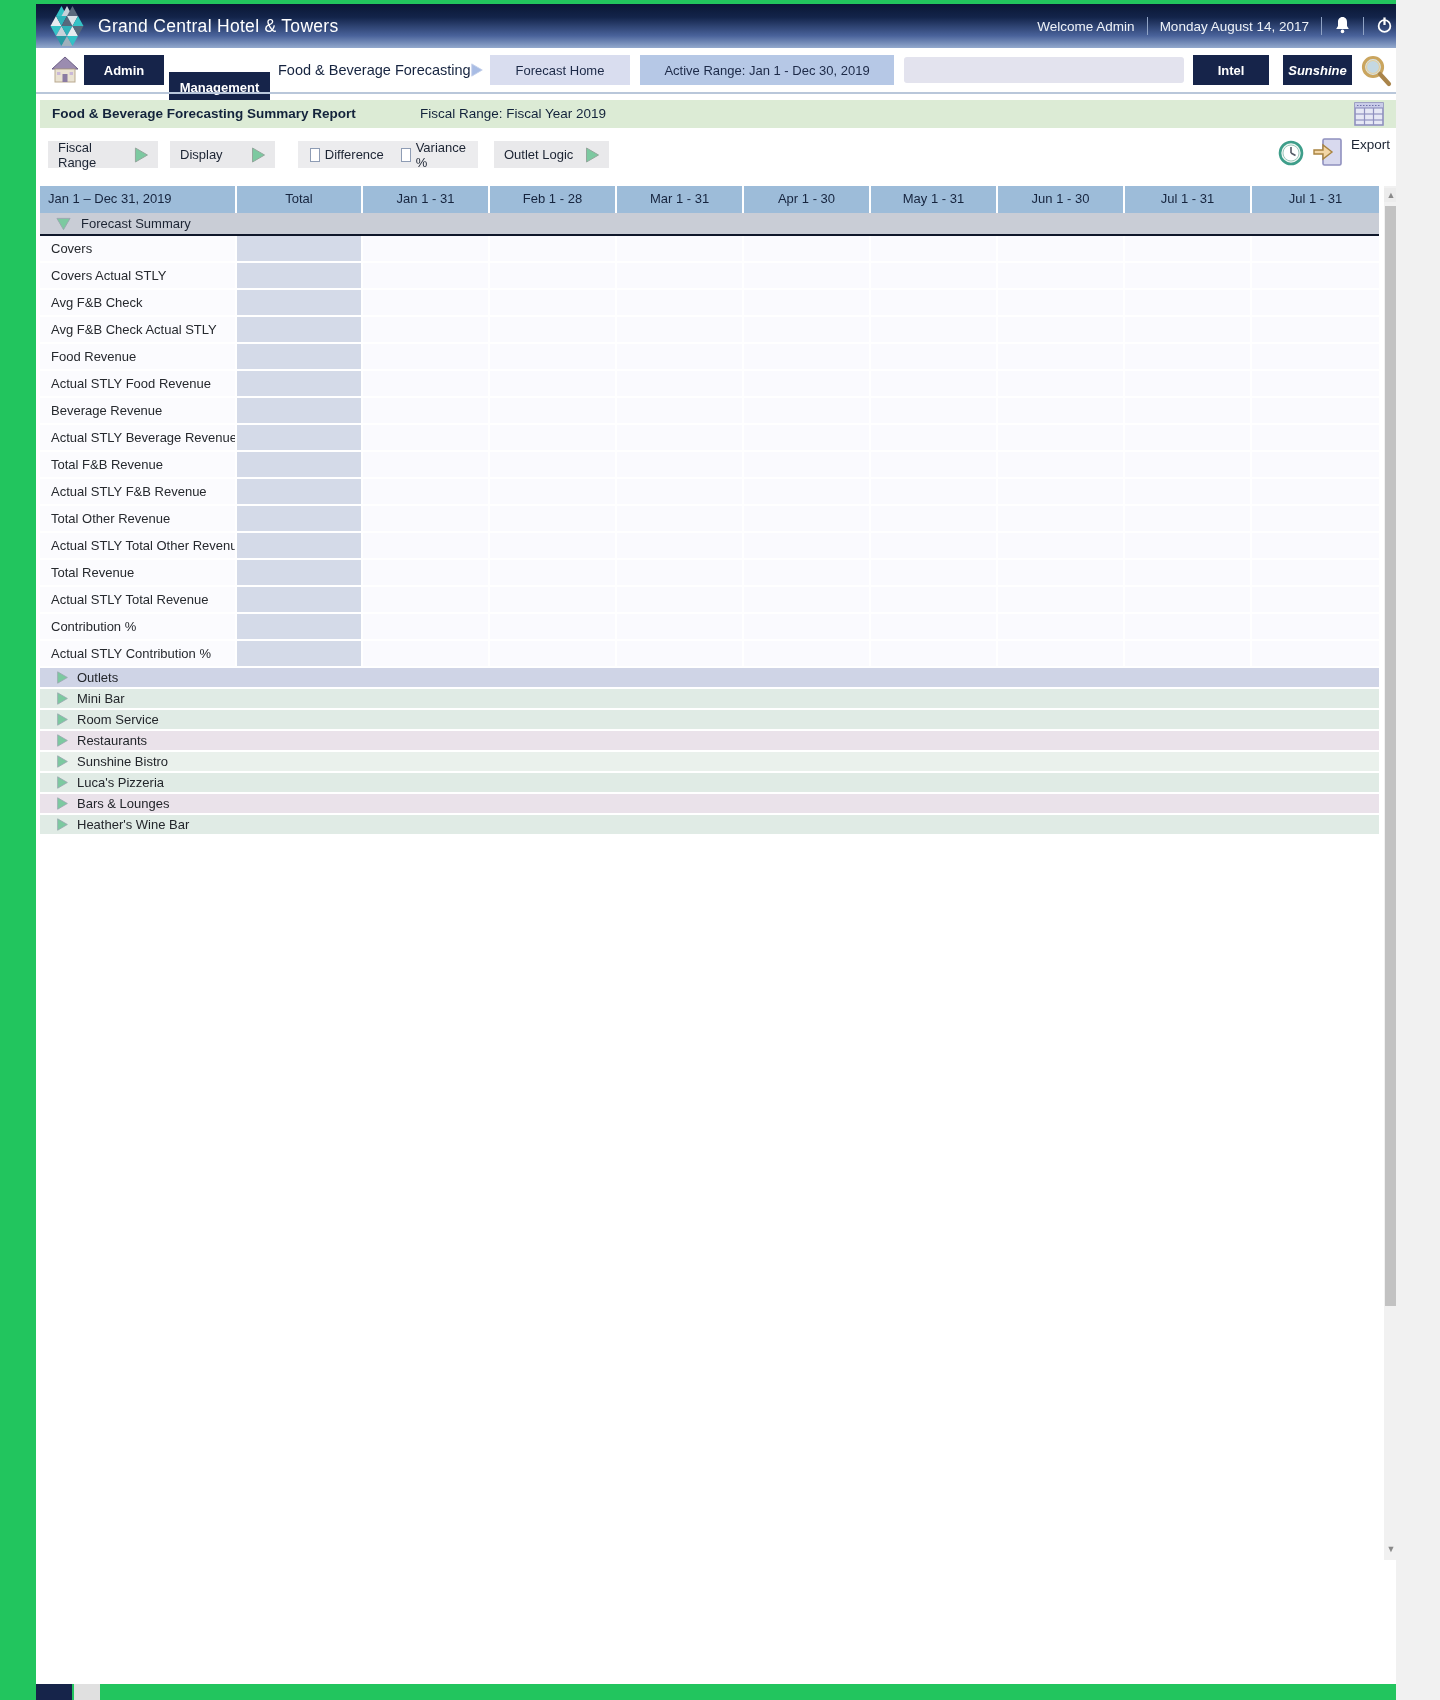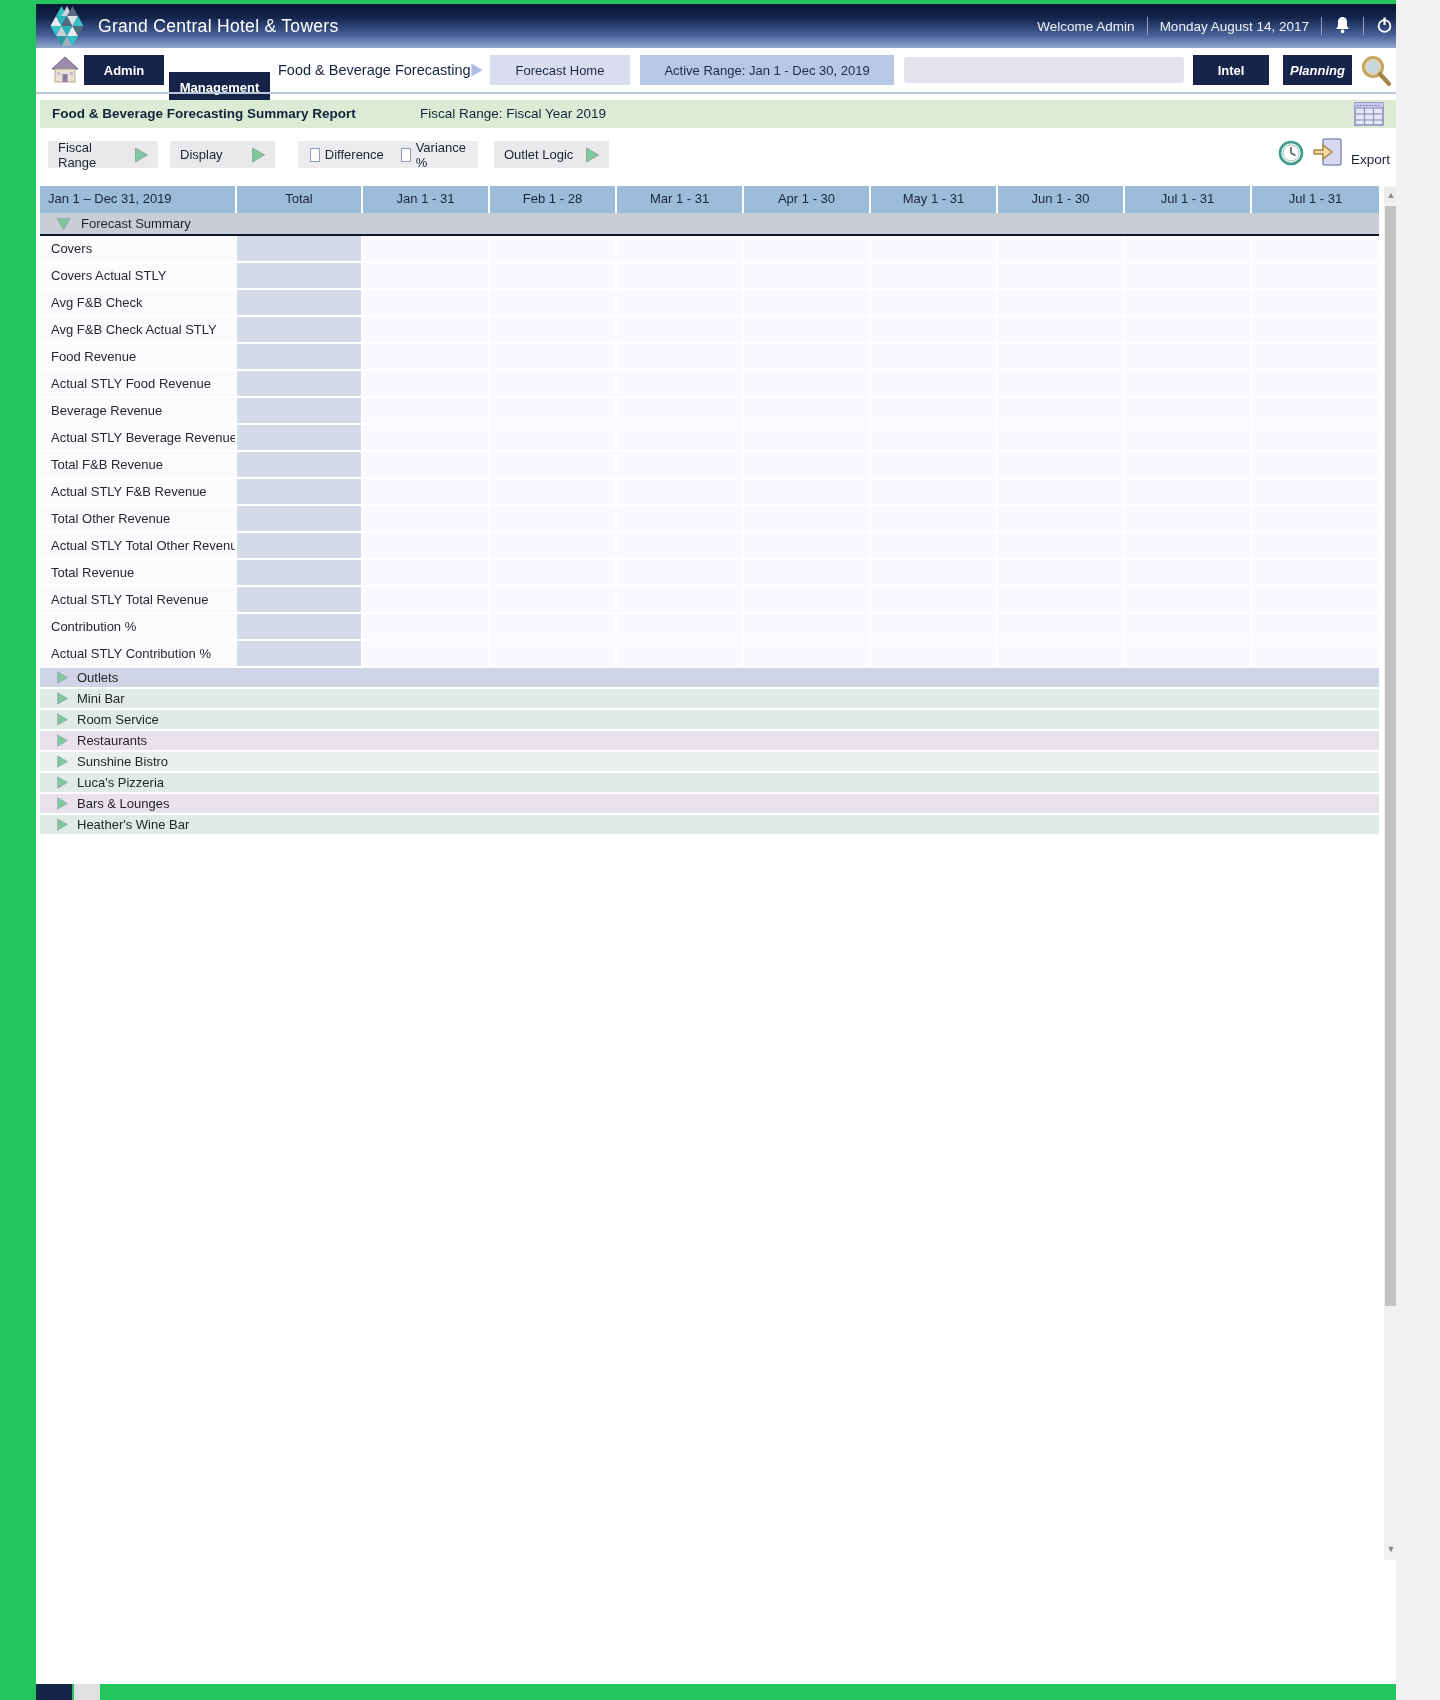--- a/index.html
+++ b/index.html
@@ -45,21 +45,21 @@
   
   .toolbar{position:absolute;left:0;top:130px;width:1367px;height:42px;background:#fff;}
   .tbtn{position:absolute;top:7px;height:27px;background:var(--toolbar_btn_bg,#e9e9eb);
         display:flex;align-items:center;justify-content:space-between;
         padding:0 8px 0 10px;font-size:13px;color:#1c2433;cursor:pointer;}
   .chkgroup{position:absolute;left:262px;top:7px;width:180px;height:27px;background:#ececee;
             display:flex;align-items:center;padding-left:12px;gap:5px;font-size:13px;}
   .chk{width:14px;height:14px;background:#fff;border:1px solid #8e9cb4;cursor:pointer;}
   .chklabel{margin-right:12px;}
   .clock{position:absolute;left:1241px;top:5px;cursor:pointer;}
-  .exportgrp{position:absolute;left:1277px;top:3px;display:flex;align-items:flex-end;gap:8px;cursor:pointer;}
+  .exportgrp{position:absolute;left:1277px;top:3px;display:flex;align-items:flex-start;gap:8px;cursor:pointer;}
   .exportlabel{font-size:13.5px;color:#1c2433;}
 
   
   .tablewrap{position:absolute;left:4px;top:182px;width:1339px;}
   .theadrow{display:grid;grid-template-columns:197px 126px repeat(8,127px);height:27px;}
   .th{background:var(--table_header,#9dbcd9);border-right:2px solid #fff;
       font-size:13px;color:#16243e;line-height:25px;text-align:center;}
   .th:last-child{border-right:none;}
   .th-first{text-align:left;padding-left:8px;}
   .sectionrow{height:23px;background:var(--section_row,#c9cdd6);display:flex;align-items:center;
@@ -170,21 +170,21 @@
         <span>Forecast Home</span>
       </div>
       <div class="lightbtn" style="left:604px;width:254px;background:var(--active_range_bg,#b6c8e6);">
         <span>Active Range: Jan 1 -  Dec 30, 2019</span>
       </div>
       <input class="search-input" type="text" value="" style="">
       <div class="navbtn" style="left:1157px;width:76px;">
         <span>Intel</span>
       </div>
       <div class="navbtn" style="left:1247px;width:69px;font-style:italic;">
-        <span>Planning</span>
+        <span>Sunshine</span>
       </div>
       <span class="mag">
         <svg width="36" height="36" viewBox="0 0 36 36">
           <circle cx="15" cy="14" r="9.5" fill="#d7e4ea" stroke="#caa55e" stroke-width="3.2"></circle>
           <circle cx="15" cy="14" r="6.5" fill="#c4d8e2" stroke="#e4cf9e" stroke-width="1.2"></circle>
           <line x1="22" y1="21" x2="31" y2="31" stroke="#a9844a" stroke-width="4.2" stroke-linecap="round"></line>
         </svg>
       </span>
     </div>
     <div class="nav-divider"></div>

